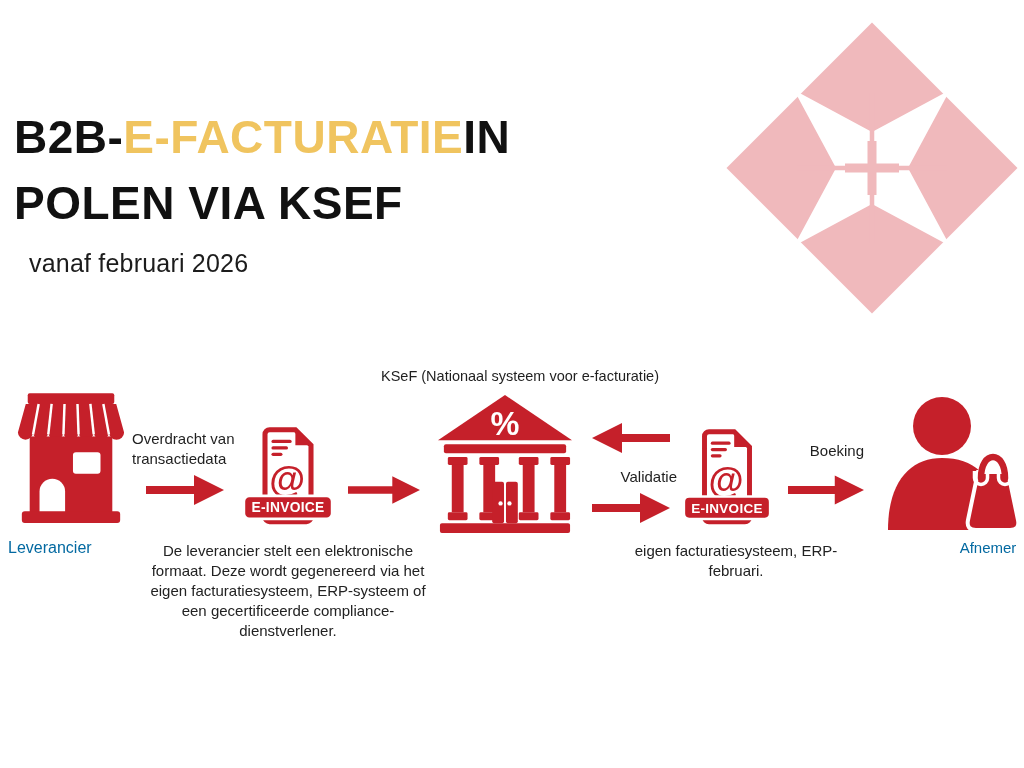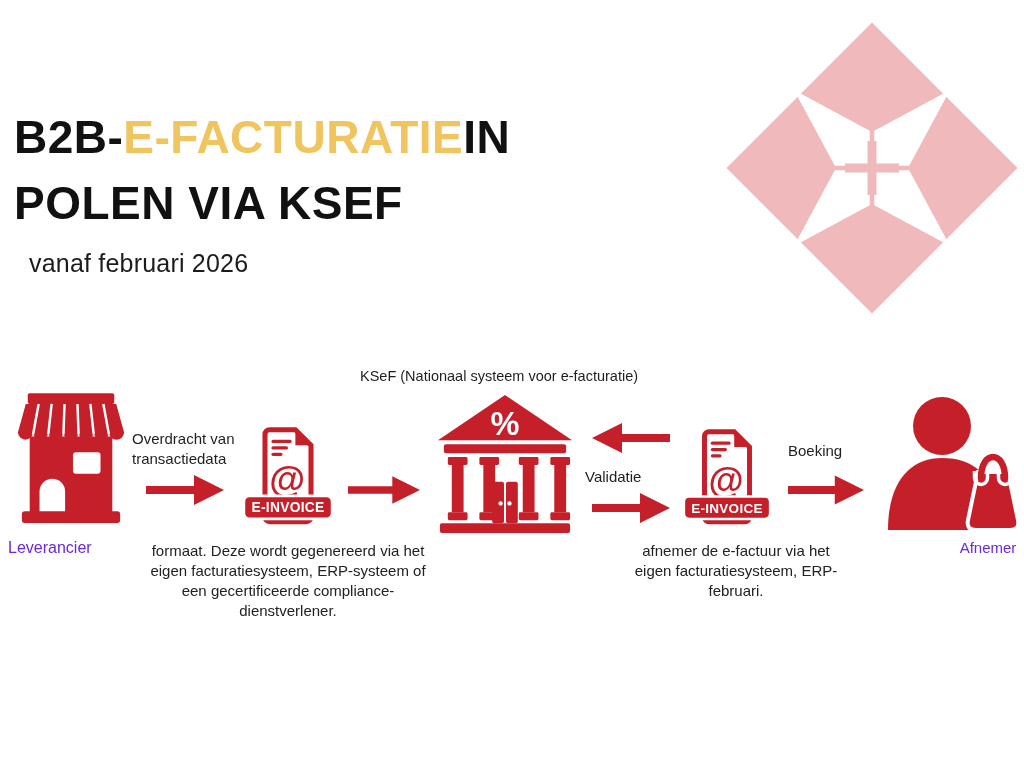--- a/index.html
+++ b/index.html
@@ -18,25 +18,25 @@
   h1.title{
     margin:0;left:14px;top:104px;position:absolute;
     font-size:46px;line-height:66px;font-weight:700;letter-spacing:0.5px;
     color:var(--title);white-space:nowrap;
   }
   .title .yellow{color:var(--yellow);margin-top:20px;}
   .title .part3{}
   .subtitle{
     left:16px;top:249px;font-size:25px;color:#1c1c1c;letter-spacing:0.2px;margin-left:13px;
   }
-  .lbl{font-size:15px;color:#1f1f1f;text-align:left;}
+  .lbl{font-size:15px;color:#1f1f1f;text-align:right;}
   .lbl2{font-size:15px;line-height:20px;color:#1f1f1f;text-align:left;}
-  .node-label{font-size:16px;color:#6d28d9;}
+  .node-label{font-size:16px;color:#0369a1;}
   .desc{font-size:15px;line-height:20px;color:var(--body_text);text-align:center;}
-  .ksef-label{font-size:14.5px;color:#1f1f1f;text-align:left;}
+  .ksef-label{font-size:14.5px;color:#1f1f1f;text-align:center;}
   svg{display:block;}
   svg text{font-family:"Liberation Sans", sans-serif;}
 </style>
 </head>
 <body>
 
 <h1 class="title">
   <span>B2B-</span><span class="yellow">E-FACTURATIE</span><span class="part3">IN</span>
   <div>POLEN VIA KSEF</div>
 </h1>
@@ -146,22 +146,22 @@
   <circle class="f-red" cx="60" cy="32" r="29"></circle>
   <path class="f-red" d="M6 136 C6 88 28 64 60 64 C92 64 110 82 113 110 L113 136 Z"></path>
   <path class="f-red s-white" stroke-width="4" d="M96 78 H126 L136 126 Q138 136 128 136 H94 Q84 136 86 126 Z"></path>
   <path class="none s-red" stroke-width="6.5" stroke-linecap="round" d="M99 84 C99 56 123 56 123 84"></path>
   <path class="none s-white" stroke-width="3.5" d="M92.5 77 v7 a6.5 6.5 0 0 0 13 0 v-7"></path>
   <path class="none s-white" stroke-width="3.5" d="M116.5 77 v7 a6.5 6.5 0 0 0 13 0 v-7"></path>
 </svg>
 <div class="abs node-label" style="left:950px;top:539px;width:76px;text-align:center;font-size:15px;">Afnemer</div>
 
 <div class="abs desc" style="left:132px;top:541px;width:312px;">
+    <div>De leverancier stelt een elektronische</div>
     <div>formaat. Deze wordt gegenereerd via het</div>
     <div>eigen facturatiesysteem, ERP-systeem of</div>
     <div>een gecertificeerde compliance-</div>
     <div>dienstverlener.</div>
   </div>
 <div class="abs desc" style="left:602px;top:541px;width:268px;">
-    <div>afnemer de e-factuur via het</div>
     <div>eigen facturatiesysteem, ERP-</div>
     <div>februari.</div>
   </div>
 
 </body></html>

